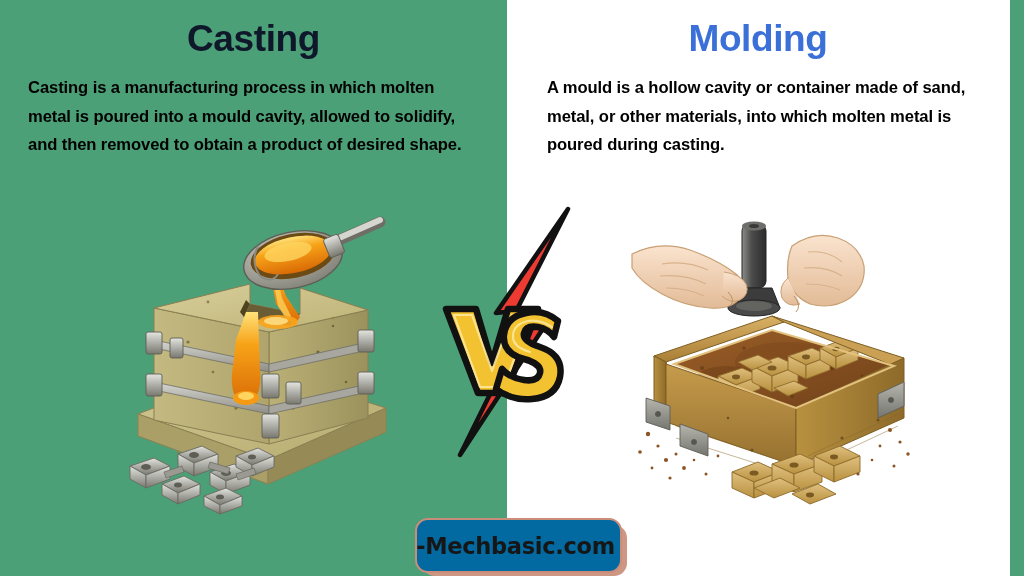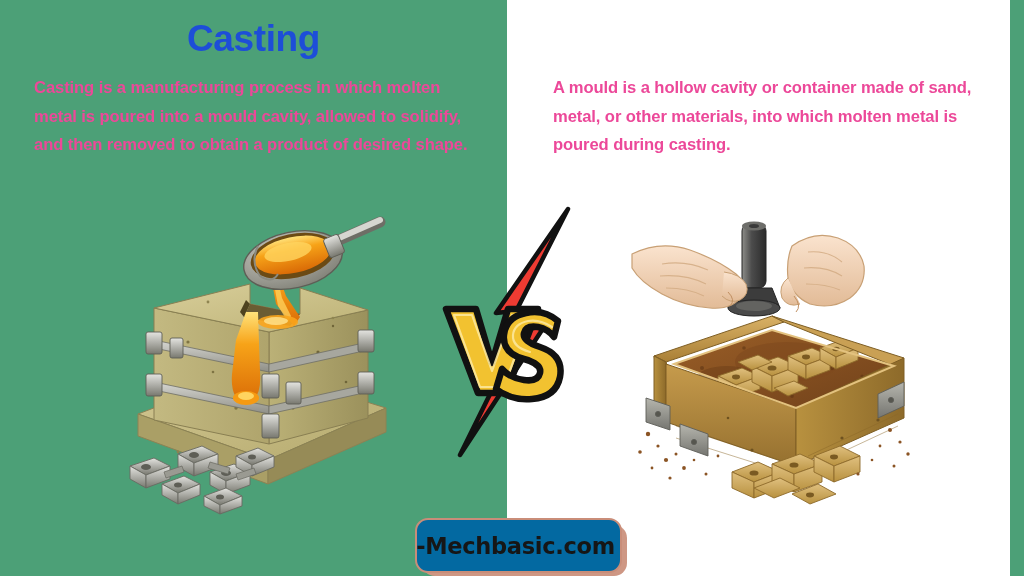--- a/index.html
+++ b/index.html
@@ -23,26 +23,26 @@
     position:absolute;right:0;top:0;width:14px;height:576px;
     background:#4CA077;
   }
 
   
   .title{
     position:absolute;text-align:center;
     font-weight:bold;font-size:37px;line-height:1.05;
     letter-spacing:-0.4px;white-space:nowrap;
   }
-  #title-casting{left:0;top:20px;width:507px;color:#1d4ed8;}
+  #title-casting{left:0;top:20px;width:507px;color:#0f172a;}
   #title-molding{left:507px;top:20px;width:502px;color:#3A70D8;}
 
   .para{
     position:absolute;font-weight:bold;font-size:16.6px;
-    line-height:1.72;color:#ec4899;letter-spacing:-0.1px;margin-left:6px;
+    line-height:1.72;color:#000000;letter-spacing:-0.1px;
   }
   #para-casting{left:28px;top:74px;width:452px;}
   #para-molding{left:547px;top:74px;width:462px;}
 
   
   #vs-badge{position:absolute;left:440px;top:205px;width:150px;height:255px;}
   #vs-badge svg{display:block;width:150px;height:255px;overflow:visible;}
 
   
   #watermark{
@@ -75,20 +75,21 @@
 
 <div id="stage">
 
   <div class="panel-left"></div>
   <div class="panel-right"></div>
   <div class="edge-stripe"></div>
 
   <div class="title" id="title-casting">Casting</div>
   <div class="para" id="para-casting">Casting is a manufacturing process in which molten metal is poured into a mould cavity, allowed to solidify, and then removed to obtain a product of desired shape.</div>
 
+  <div class="title" id="title-molding">Molding</div>
   <div class="para" id="para-molding">A mould is a hollow cavity or container made of sand, metal, or other materials, into which molten metal is poured during casting.</div>
 
   <div class="illus" id="illus-casting">
     <svg viewBox="0 0 290 292">
       <defs>
         <linearGradient id="sandTop" x1="0" y1="0" x2="1" y2="1">
           <stop offset="0" stop-color="#D8CE9A"></stop>
             <stop offset="1" stop-color="#BDB276"></stop>
         </linearGradient>
         <linearGradient id="sandLeft" x1="0" y1="0" x2="1" y2="0">

